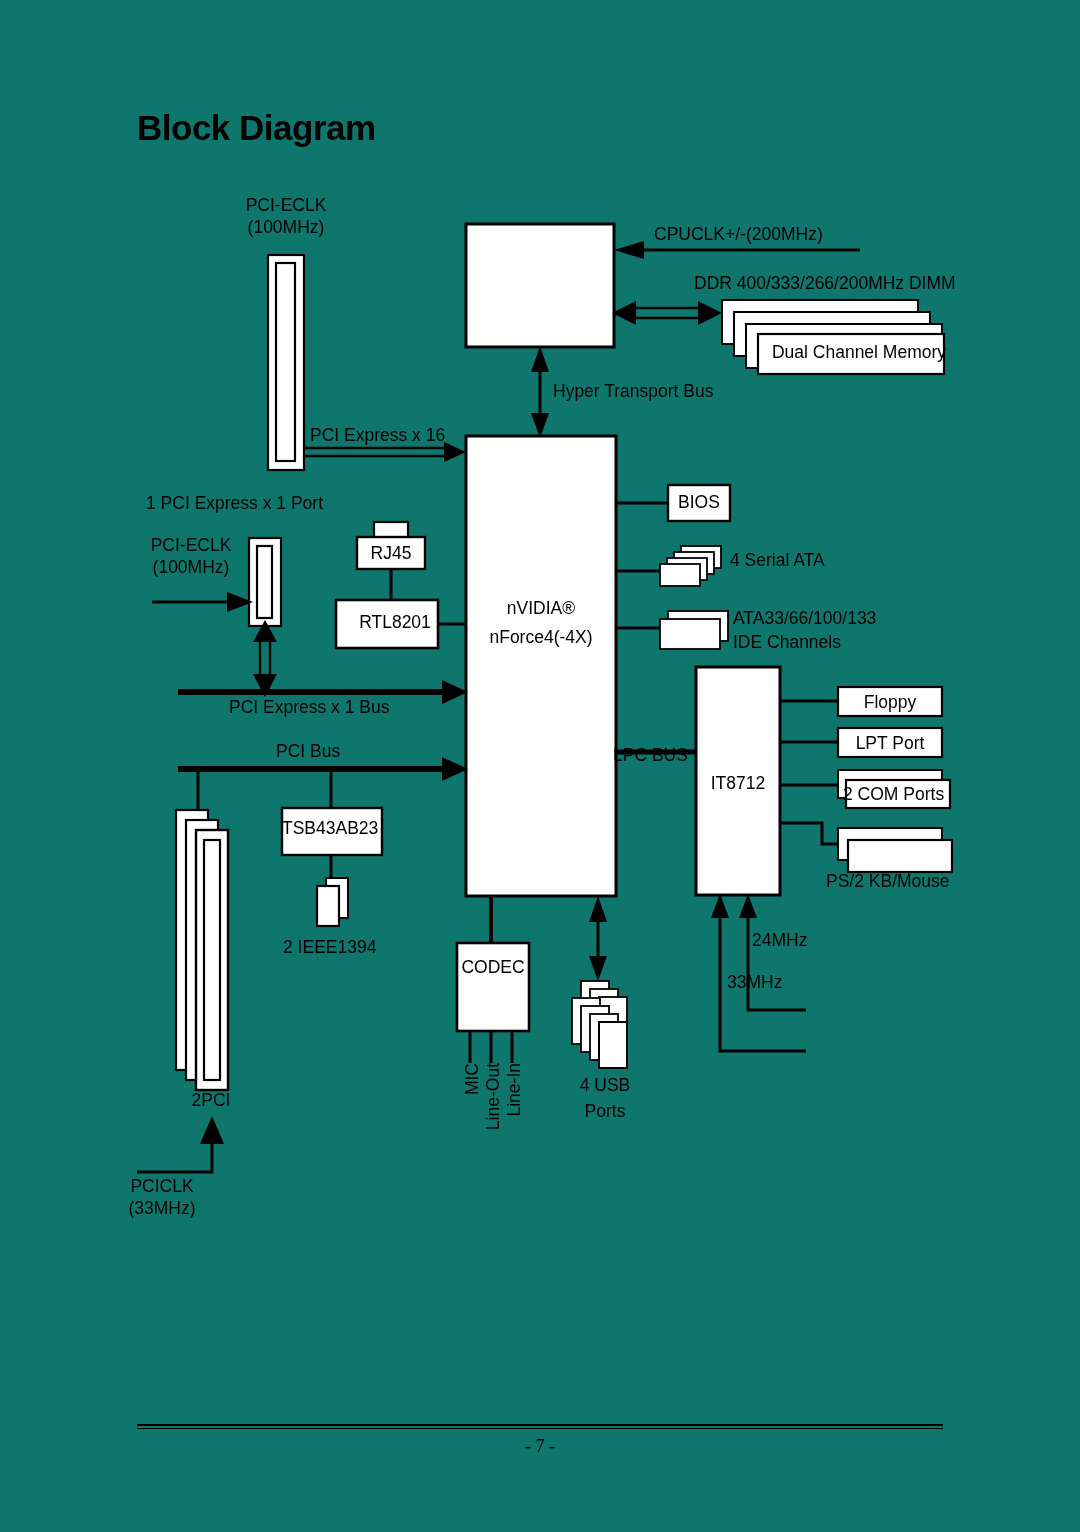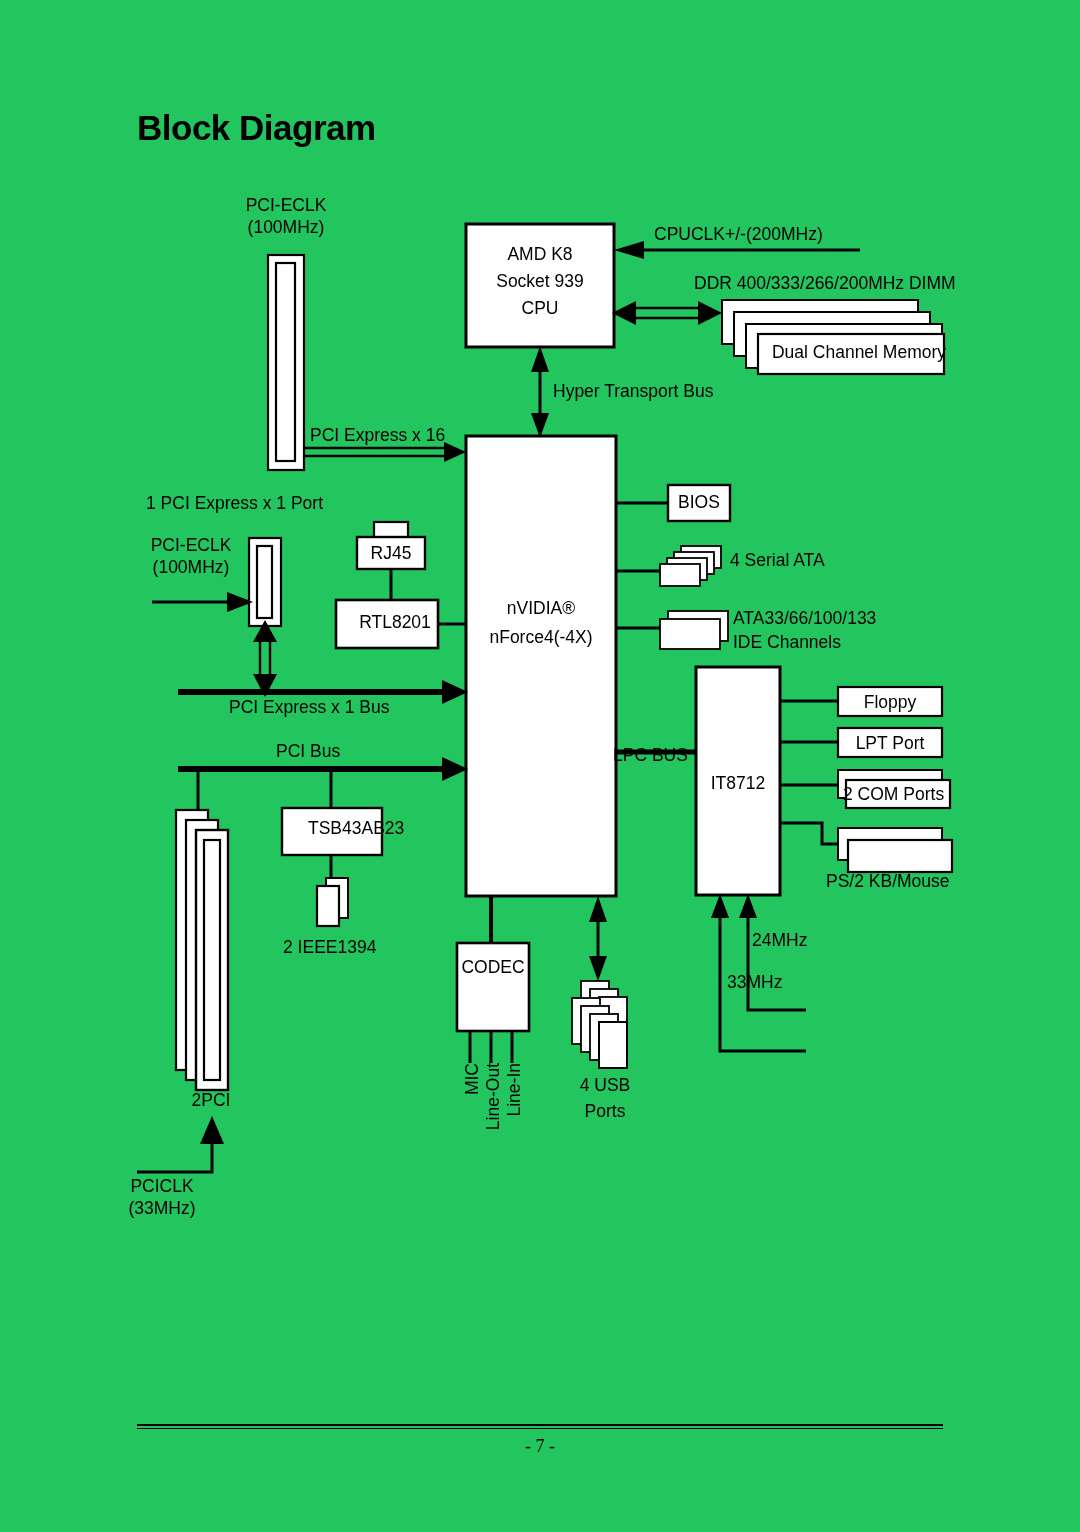--- a/index.html
+++ b/index.html
@@ -1,17 +1,17 @@
 <!DOCTYPE html>
 <html><head>
 <meta charset="utf-8">
 <style>
   html,body{margin:0;padding:0;background:#ffffff;}
   body{width:1080px;height:1532px;position:relative;font-family:"Liberation Sans",sans-serif;color:#000;}
-  #page{position:relative;width:1080px;height:1532px;overflow:hidden;background:#22c55e;}
+  #page{position:relative;width:1080px;height:1532px;overflow:hidden;background:#0f766e;}
 
   .title{position:absolute;left:137px;top:108px;font-size:35px;font-weight:bold;letter-spacing:-0.5px;font-family:"Liberation Sans",sans-serif;}
 
   svg#diagram{position:absolute;left:0;top:0;width:1080px;height:1532px;}
 
   .lbl{position:absolute;font-size:17.5px;line-height:1.25;white-space:nowrap;font-family:"Liberation Sans",sans-serif;color:#000;}
   .lbl.c{text-align:center;}
   .lbl.vert{writing-mode:vertical-rl;transform:rotate(180deg);transform-origin:center;white-space:nowrap;}
 
   .footer-rule{position:absolute;left:137px;top:1424px;width:806px;height:0;border-top:2px solid #000;}
@@ -214,25 +214,20 @@
       </g>
 
     </g>
   </svg>
 
   <div class="lbl c" style="left:236px;top:195px;width:100px;">
     <span>PCI-ECLK</span><br>
     <span>(100MHz)</span>
   </div>
 
-  <div class="lbl c" style="left:466px;top:241px;width:148px;line-height:1.55;">
-    <span>AMD K8</span><br>
-    <span>Socket 939</span><br>
-    <span>CPU</span>
-  </div>
 
   <div class="lbl" style="left:654px;top:224px;">CPUCLK+/-(200MHz)</div>
 
   <div class="lbl" style="left:694px;top:273px;">DDR 400/333/266/200MHz DIMM</div>
 
   <div class="lbl c" style="left:758px;top:342px;width:202px;">Dual Channel Memory</div>
 
   <div class="lbl" style="left:553px;top:381px;">Hyper Transport Bus</div>
 
   <div class="lbl" style="left:310px;top:425px;">PCI Express x 16</div>
@@ -275,21 +270,21 @@
   <div class="lbl c" style="left:838px;top:733px;width:104px;">LPT Port</div>
 
   <div class="lbl" style="left:843px;top:784px;">2 COM Ports</div>
 
   <div class="lbl" style="left:826px;top:871px;">PS/2 KB/Mouse</div>
 
   <div class="lbl" style="left:752px;top:930px;">24MHz</div>
 
   <div class="lbl" style="left:727px;top:972px;">33MHz</div>
 
-  <div class="lbl c" style="left:282px;top:818px;width:80px;padding-left:26px;">TSB43AB23</div>
+  <div class="lbl c" style="left:282px;top:818px;width:80px;">TSB43AB23</div>
 
   <div class="lbl" style="left:283px;top:937px;">2 IEEE1394</div>
 
   <div class="lbl c" style="left:158px;top:1090px;width:106px;">2PCI</div>
 
   <div class="lbl c" style="left:108px;top:1176px;width:108px;">
     <span>PCICLK</span><br>
     <span>(33MHz)</span>
   </div>
 

